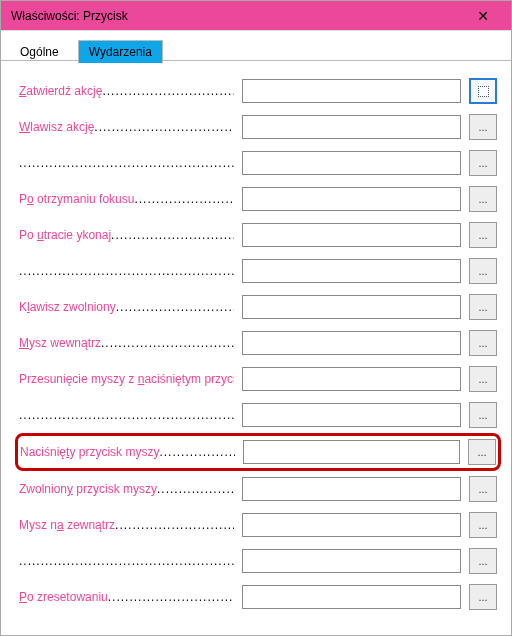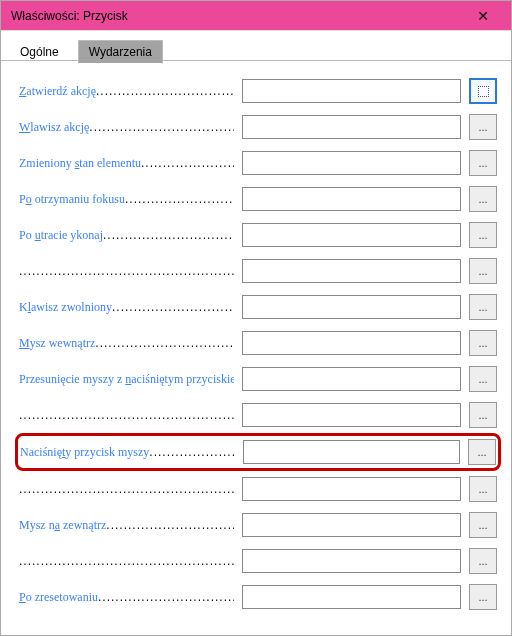--- a/index.html
+++ b/index.html
@@ -45,21 +45,21 @@
     font-size: 12px;
     border: 1px solid transparent;
     border-bottom: none;
     position: relative;
     top: 1px;
     cursor: pointer;
     color: #000;
   }
   .tab.active {
     border-color: #bbb;
-    background: #a3a3a3;
+    background: #0ea5e9;
     border-bottom: 1px solid #fff;
   }
   .panel {
     padding: 12px 10px 10px 14px;
   }
   .row {
     display: flex;
     align-items: center;
     height: 36px;
     gap: 8px;
@@ -72,22 +72,21 @@
     height: 38px;
   }
   .label-wrap {
     width: 215px;
     display: flex;
     align-items: baseline;
     white-space: nowrap;
     overflow: hidden;
   }
   .label {
-    color: #3b82f6;
-    font-family: Liberation Serif, serif;
+    color: #ec4899;
   }
   .label .ul { text-decoration: underline; }
   .dots {
     flex: 1;
     overflow: hidden;
     letter-spacing: 1px;
     color: #000;
   }
   .input {
     flex: 1;
@@ -150,21 +149,20 @@
     <div class="row">
     <div class="label-wrap">
       <span class="label"><span class="pre"></span><span class="ul">W</span><span class="post">lawisz akcję</span></span>
         <span class="dots">........................................................................</span>
     </div>
     <input class="input" type="text" style="">
     <div class="btn">...</div>
   </div>
     <div class="row">
     <div class="label-wrap">
-      <span class="label"><span class="pre">Zmieniony </span><span class="ul">s</span><span class="post">tan elementu</span></span>
         <span class="dots">........................................................................</span>
     </div>
     <input class="input" type="text" style="">
     <div class="btn">...</div>
   </div>
     <div class="row">
     <div class="label-wrap">
       <span class="label"><span class="pre">P</span><span class="ul">o</span><span class="post"> otrzymaniu fokusu</span></span>
         <span class="dots">........................................................................</span>
     </div>
@@ -220,20 +218,21 @@
     <div class="row highlight">
     <div class="label-wrap">
       <span class="label"><span class="pre">Naciśnię</span><span class="ul">t</span><span class="post">y przycisk myszy</span></span>
         <span class="dots">........................................................................</span>
     </div>
     <input class="input" type="text" style="">
     <div class="btn">...</div>
   </div>
     <div class="row">
     <div class="label-wrap">
+      <span class="label"><span class="pre">Zwolnion</span><span class="ul">y</span><span class="post"> przycisk myszy</span></span>
         <span class="dots">........................................................................</span>
     </div>
     <input class="input" type="text" style="">
     <div class="btn">...</div>
   </div>
     <div class="row">
     <div class="label-wrap">
       <span class="label"><span class="pre">Mysz n</span><span class="ul">a</span><span class="post"> zewnątrz</span></span>
         <span class="dots">........................................................................</span>
     </div>

